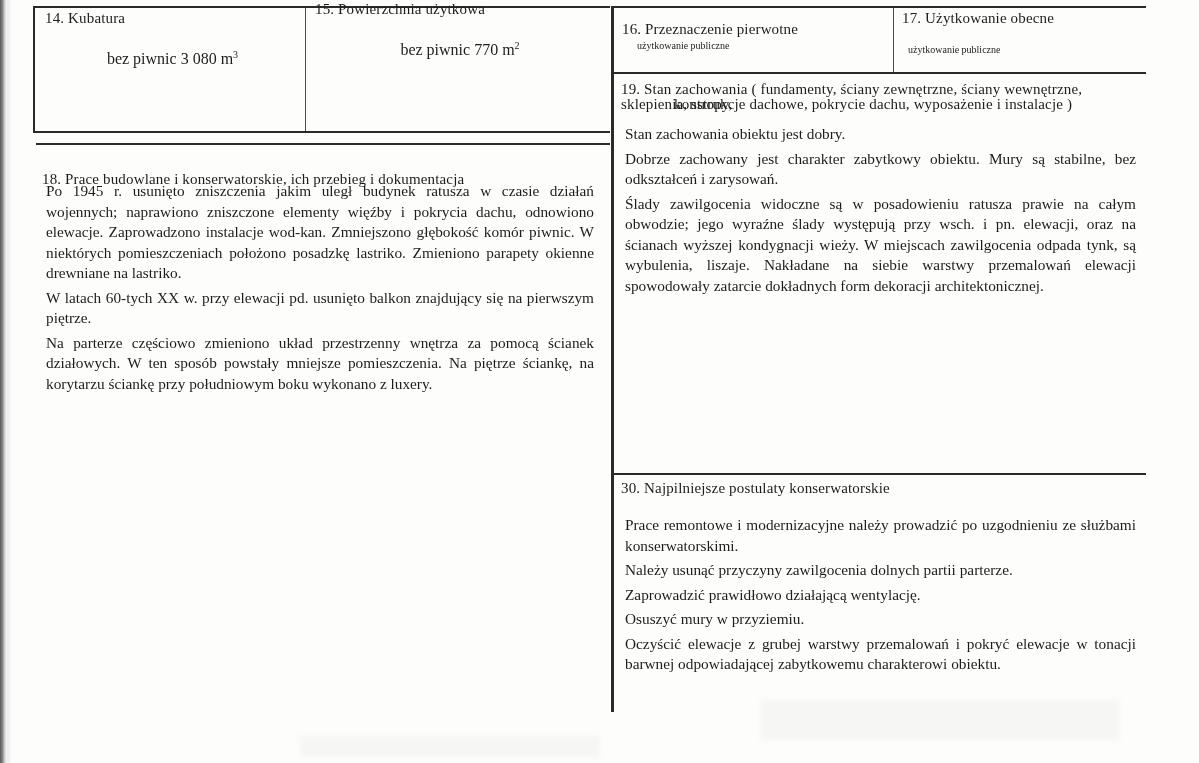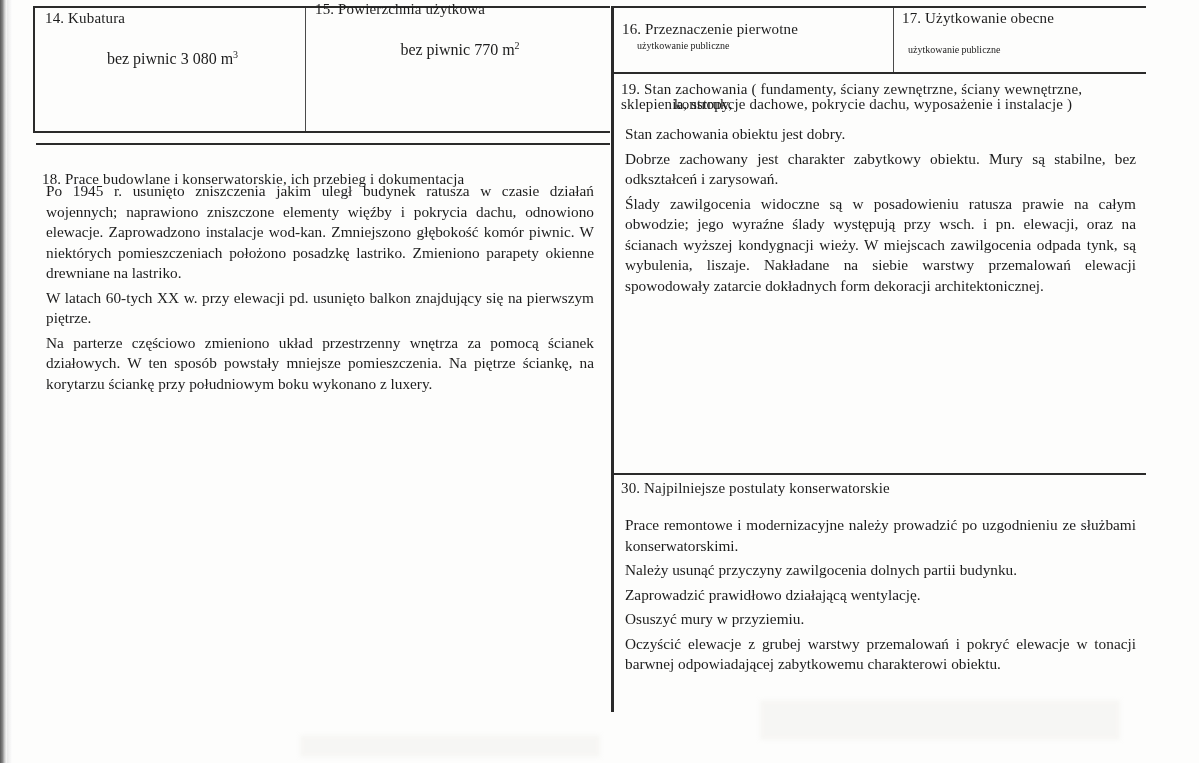--- a/index.html
+++ b/index.html
@@ -147,19 +147,19 @@
   <div class="field-label" style="left:674px;top:97px;width:500px;">konstrukcje dachowe, pokrycie dachu, wyposażenie i instalacje )</div>
   <div class="body-text" style="left:621px;top:120px;width:519px;">
     <p class="nojust">Stan zachowania obiektu jest  dobry.</p>
     <p>Dobrze zachowany jest charakter zabytkowy obiektu. Mury są stabilne, bez odkształceń i zarysowań.</p>
     <p>Ślady zawilgocenia widoczne są w posadowieniu ratusza prawie na całym obwodzie; jego wyraźne ślady występują przy wsch. i pn. elewacji, oraz na ścianach wyższej kondygnacji wieży. W miejscach zawilgocenia odpada tynk, są wybulenia, liszaje. Nakładane na siebie warstwy przemalowań elewacji spowodowały zatarcie dokładnych form dekoracji architektonicznej.</p>
   </div>
 
   <div class="field-label" style="left:621px;top:481px;width:500px;">30. Najpilniejsze postulaty konserwatorskie</div>
   <div class="body-text" style="left:621px;top:511px;width:519px;">
     <p>Prace remontowe i modernizacyjne należy prowadzić po uzgodnieniu ze służbami konserwatorskimi.</p>
-    <p class="nojust">Należy usunąć przyczyny zawilgocenia dolnych partii budynku.</p>
+    <p class="nojust">Należy usunąć przyczyny zawilgocenia dolnych partii parterze.</p>
     <p class="nojust">Zaprowadzić prawidłowo działającą wentylację.</p>
     <p class="nojust">Osuszyć mury w przyziemiu.</p>
     <p>Oczyścić elewacje z grubej warstwy przemalowań i pokryć elewacje w tonacji barwnej odpowiadającej zabytkowemu charakterowi obiektu.</p>
   </div>
 
 </div>
 
 </body></html>

